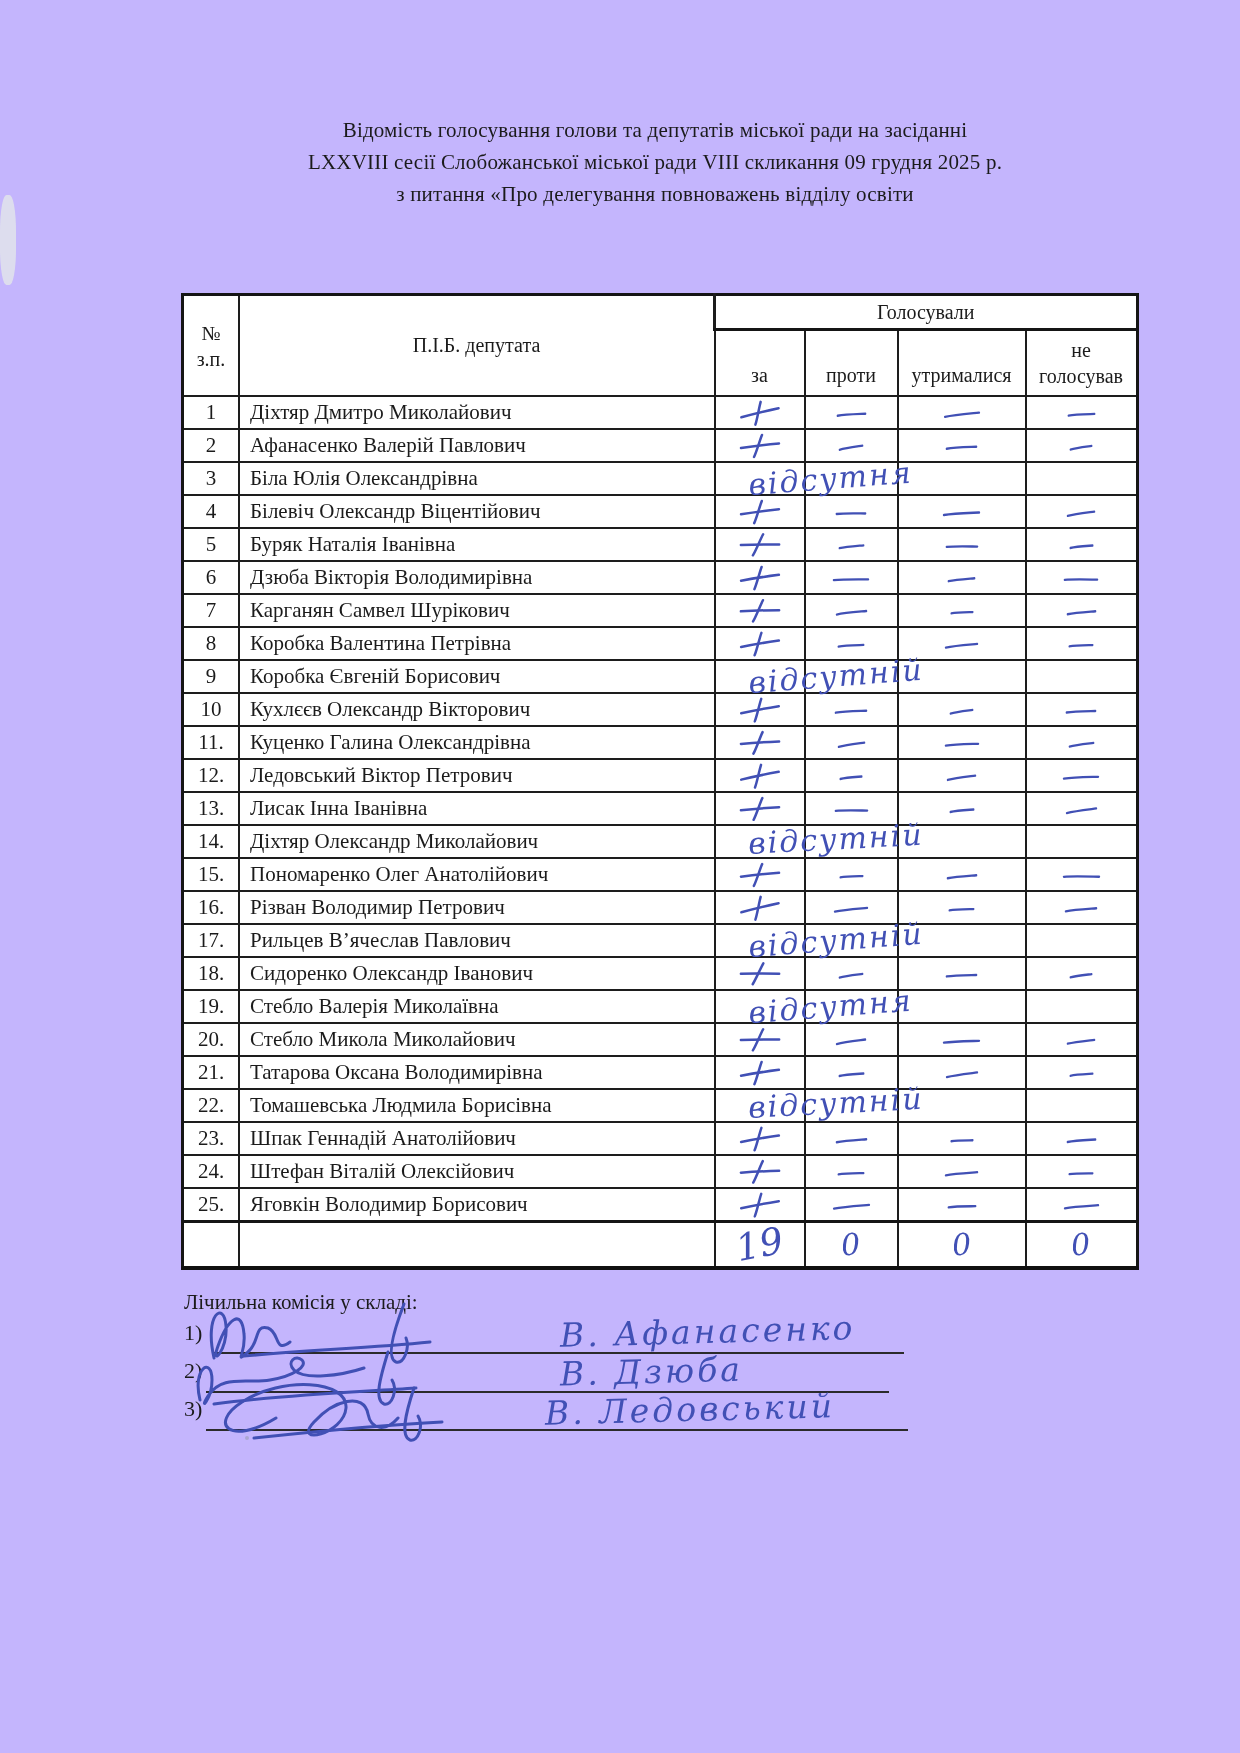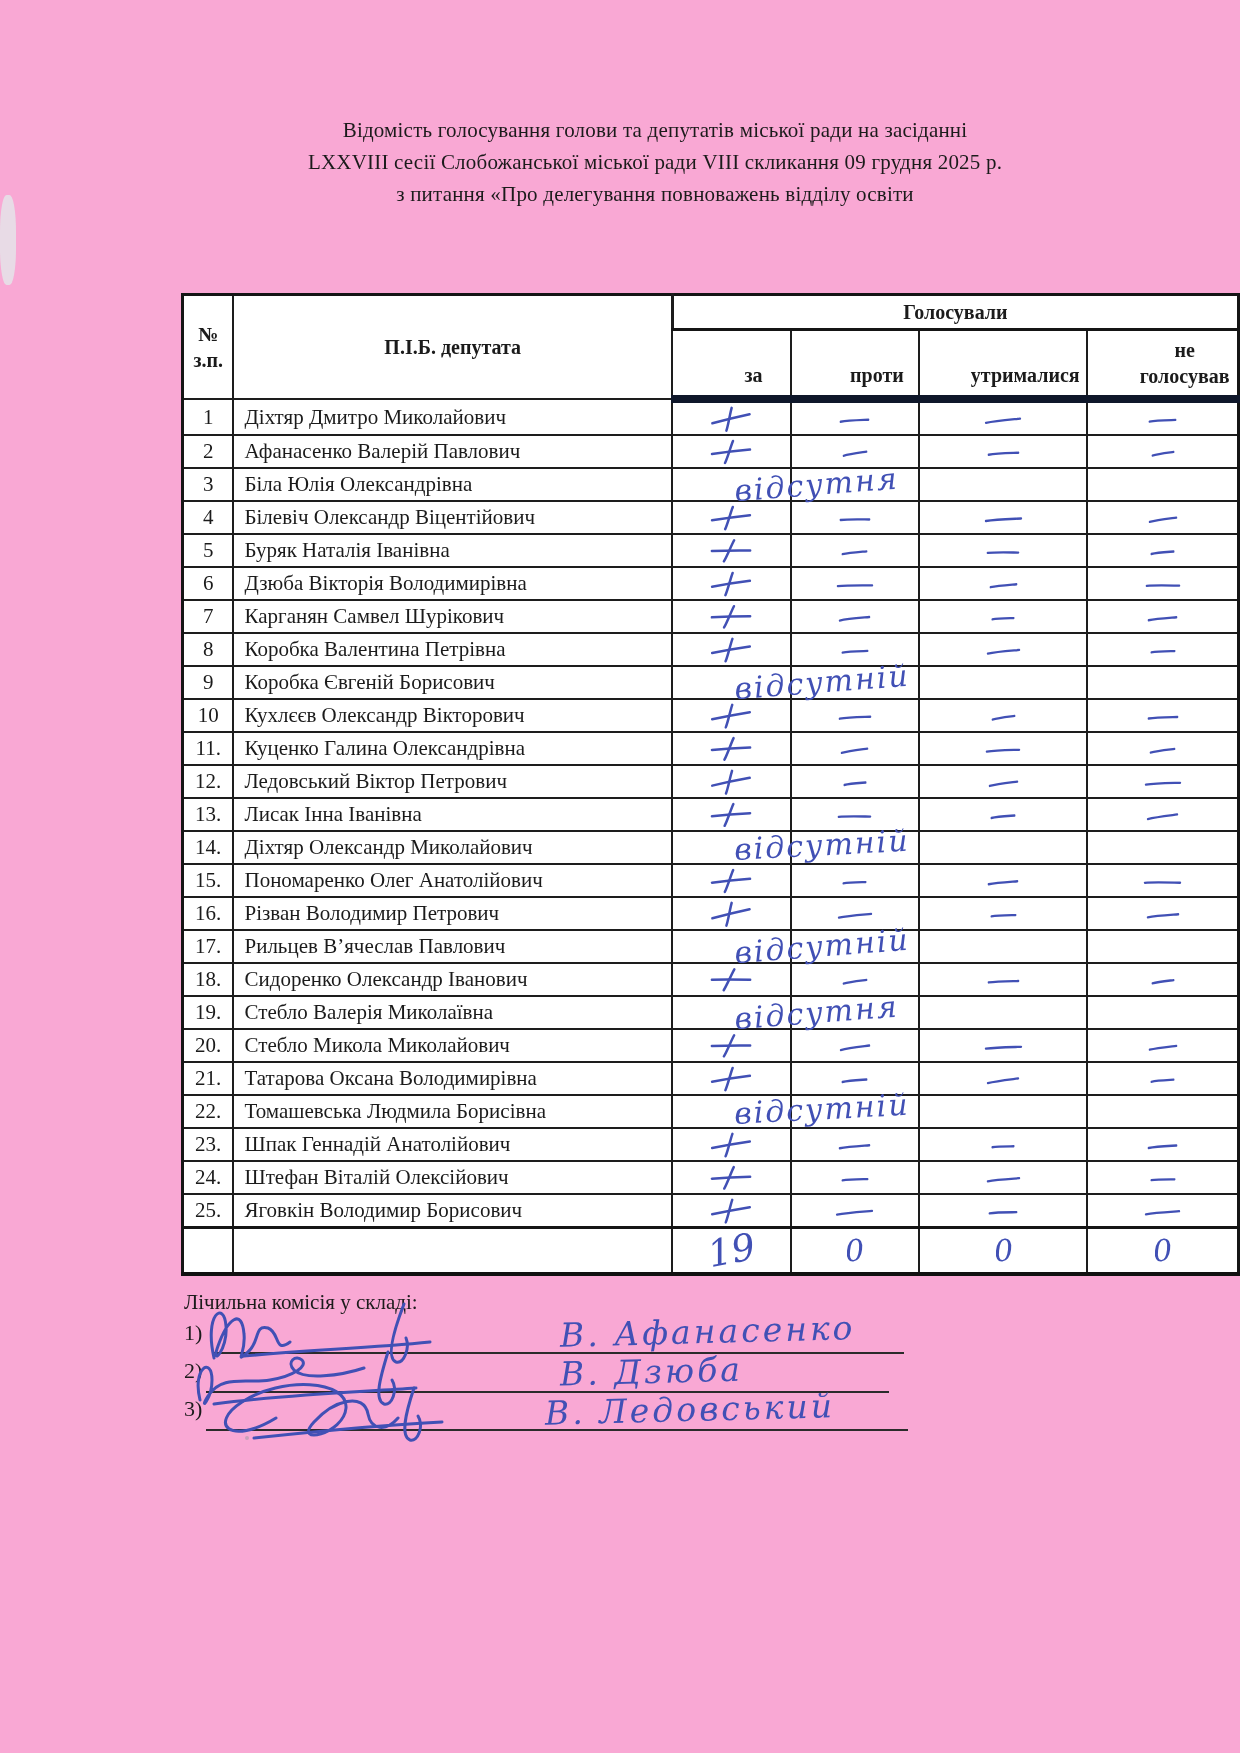--- a/index.html
+++ b/index.html
@@ -1,40 +1,40 @@
 <!DOCTYPE html>
 <html><head>
 <meta charset="utf-8">
 <style>
   html,body { margin:0; padding:0; background:#e9e9e9; }
   .page {
     position:relative; width:1240px; height:1753px; margin:0 auto;
-    background:#f9a8d4; overflow:hidden;
+    background:#c4b5fd; overflow:hidden;
     font-family:"Liberation Serif", serif; color:#1b1b1b;
   }
   
   .title {
     position:absolute; top:114px; left:140px; width:1030px;
     text-align:center; font-size:21px; line-height:32px; letter-spacing:.2px;
   }
   
   table.votes {
     position:absolute; left:181px; top:293px;
     border-collapse:collapse; table-layout:fixed; background:#fff;
     border:3px solid #151515;
   }
   .votes th, .votes td { border:2px solid #1d1d1d; padding:0; }
-  .votes thead th { font-weight:bold; font-size:20px; }
+  .votes thead th { font-weight:normal; font-size:20px; }
   .h-num  { width:54px; }
   .h-name { width:473px; font-size:21px; }
   .h-group{ border-bottom:3px solid #151515 !important; height:32px; border-left-width:3px !important; }
   .h-sub  { vertical-align:bottom; padding-bottom:8px !important; height:56px; font-size:20px; }
   .h-ne   { vertical-align:middle; padding-bottom:0 !important; line-height:26px; }
   .h-num div { line-height:26px; }
-  thead tr:nth-child(2) th { border-bottom:8px solid #0f172a;padding-left:44px; }
+  thead tr:nth-child(2) th { border-bottom:1px solid #0f172a; }
   .c-za { width:88px; } .c-pr { width:91px; } .c-ut { width:126px; } .c-ne { width:109px; }
 
   .votes tbody td { height:31px; font-size:21px; }
   td.c-num  { text-align:center; font-size:19px; }
   td.c-name { padding-left:10px; white-space:nowrap; overflow:visible; }
   td.c-vote { text-align:center; position:relative; }
   td.c-vote svg { vertical-align:middle; overflow:visible; }
 
   .absent-note {
     position:absolute; top:-9px; left:-58px; width:340px; z-index:6;

